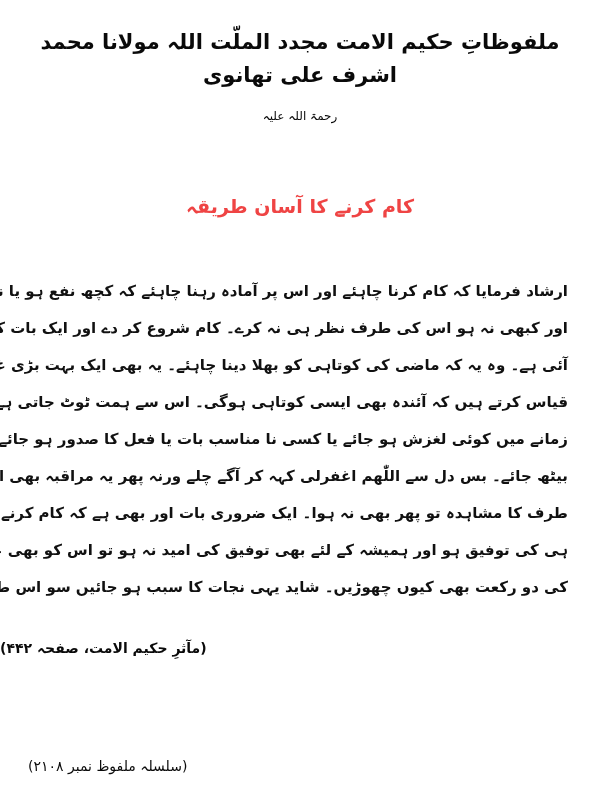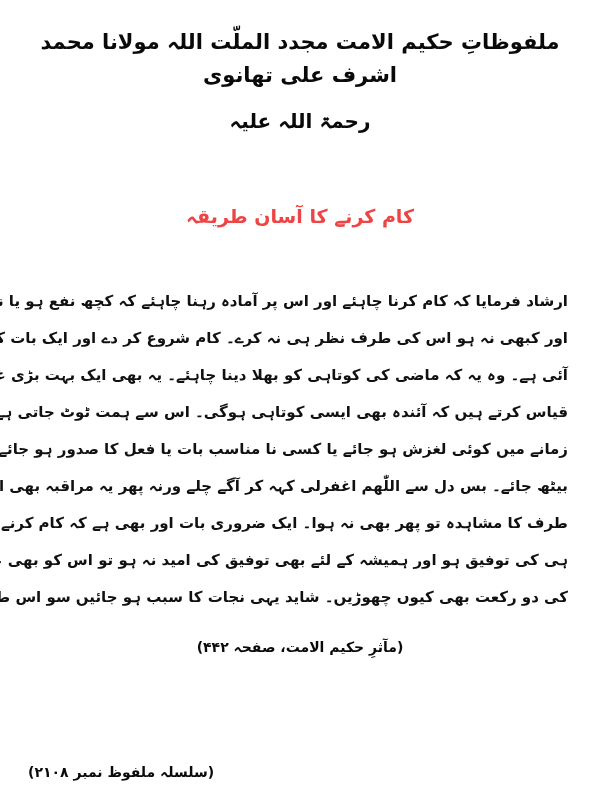--- a/index.html
+++ b/index.html
@@ -39,22 +39,22 @@
     font-weight: 700;
     line-height: 1.55;
     letter-spacing: 0px;
     padding: 0 18px;
     color: #0a0a0a;
   }
 
   .doc-subtitle {
     direction: rtl;
     text-align: center;
-    font-size: 20px;
-    font-weight: 700;
+    font-size: 12px;
+    font-weight: 400;
     margin-top: 18px;
     color: #0a0a0a;
   }
 
   
   .section-heading {
     direction: rtl;
     text-align: center;
     font-size: 19px;
     font-weight: 700;
@@ -81,34 +81,34 @@
   }
 
   .body-line.last {
     text-align: left;
     text-align-last: left;
   }
 
   
   .citation-primary {
     direction: rtl;
-    text-align: center;
+    text-align: left;
     font-size: 14px;
     font-weight: 700;
-    margin-top: 23px;
+    margin-top: 34px;
     color: #0a0a0a;
   }
 
   .citation-serial {
     direction: rtl;
     position: absolute;
     left: 28px;
-    bottom: 8px;
+    bottom: 14px;
     font-size: 14px;
-    font-weight: 700;
+    font-weight: 400;
     color: #0a0a0a;
   }
 </style>
 </head>
 <body>
 
 <div class="page">
 
   <div class="header">
     <div class="doc-title">ملفوظاتِ حکیم الامت مجدد الملّت اللہ مولانا محمد اشرف علی تھانوی</div>

